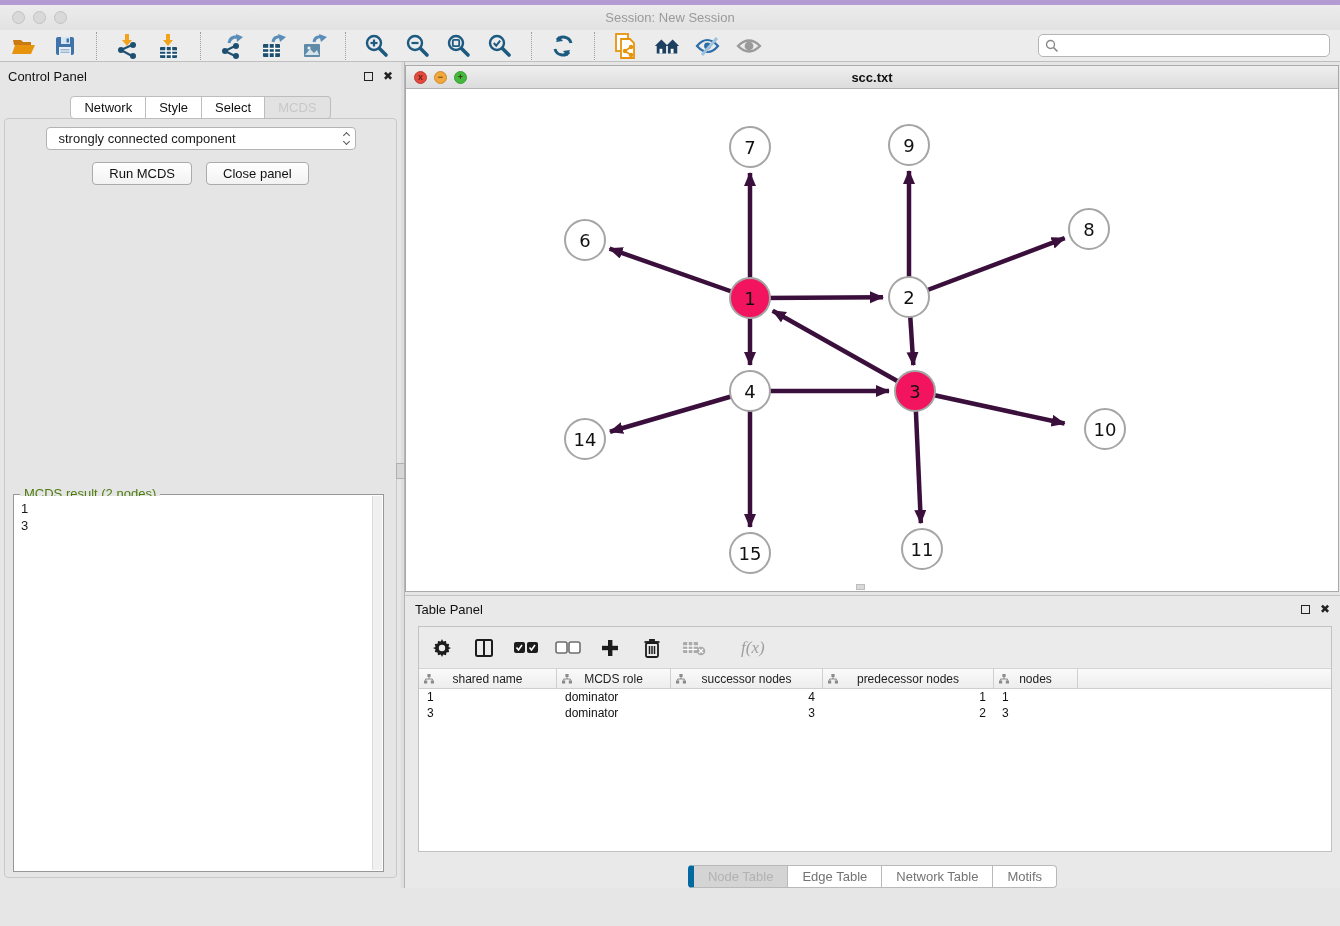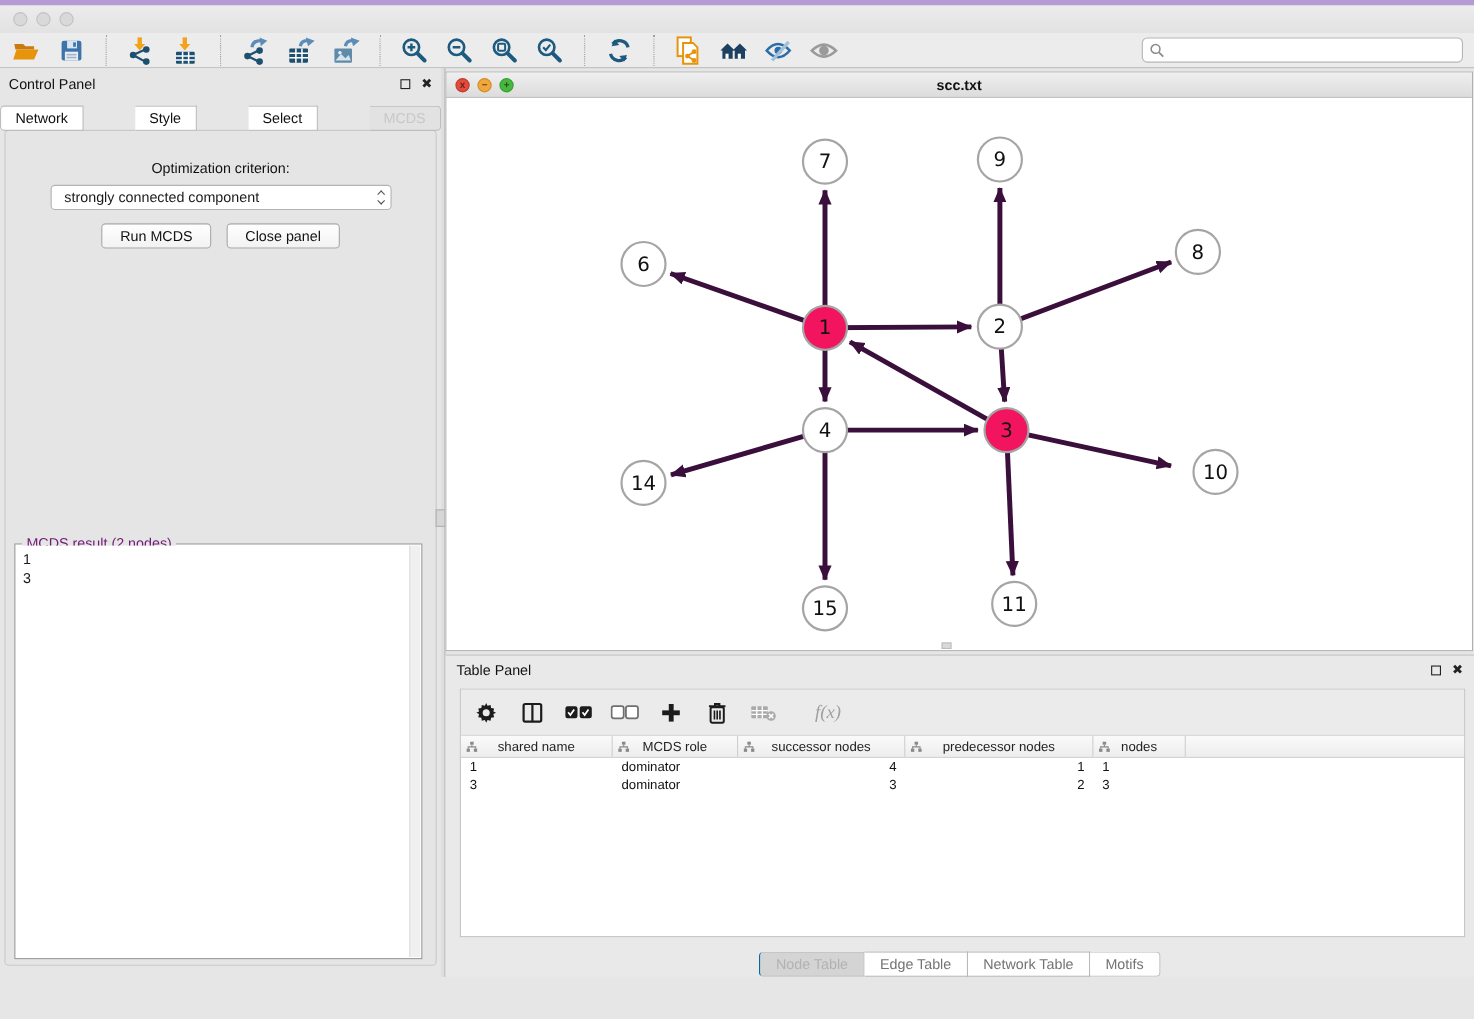--- a/index.html
+++ b/index.html
@@ -24,41 +24,41 @@
   .search-wrap { margin-left:auto; width:292px; height:23px; background:#fff; border:1px solid #b5b5b5;
     border-radius:5px; display:flex; align-items:center; padding:0 6px; gap:4px; }
   .search-wrap input { border:none; outline:none; flex:1; font-size:12px; background:transparent; }
   
   .control-panel { position:absolute; left:0; top:62px; width:401px; height:826px; background:#e6e6e6; }
   .panel-head { height:28px; display:flex; align-items:center; padding:0 8px; }
   .panel-title { font-size:13px; color:#111; }
   .panel-head .spacer { flex:1; }
   .wicon { font-size:12px; color:#222; margin-left:10px; cursor:default; line-height:1; }
   .float-box { width:9px; height:9px; border:1.5px solid #222; display:inline-block; margin-left:10px; }
-  .cp-tabs { position:absolute; left:0; top:34px; width:100%; display:flex; justify-content:space-between; z-index:2; }
+  .cp-tabs { position:absolute; left:0; top:34px; width:100%; display:flex; justify-content:center; z-index:2; }
   .cp-tab { padding:3px 13px; background:#fff; border:1px solid #bdbdbd; border-left:none; font-size:13px; color:#111; cursor:pointer; }
   .cp-tab:first-child { border-left:1px solid #bdbdbd; border-radius:4px 0 0 4px; }
   .cp-tab:last-child { border-radius:0 4px 4px 0; }
   .cp-tab.selected { background:#e2e2e2; color:#c8c8c8; }
   .cp-content { position:absolute; left:4px; top:56px; width:393px; height:760px;
     background:#e5e5e5; border:1px solid #c9c9c9; border-radius:4px; }
   .opt-label { text-align:center; margin-top:26px; font-size:13px; color:#111; }
   .criterion { margin:8px auto 0; width:310px; height:23px; background:#fff; border:1px solid #b3b3b3;
     border-radius:4px; display:flex; align-items:center; padding:0 6px 0 12px; font-size:13px; }
   .criterion .lbl { flex:1; }
   .updown { display:flex; flex-direction:column; gap:1px; align-items:center; }
   .updown i { border:solid #555; border-width:0 1.5px 1.5px 0; padding:2px; display:block; }
   .updown .up { transform:rotate(-135deg); }
   .updown .dn { transform:rotate(45deg); }
   .cp-buttons { display:flex; justify-content:center; gap:14px; margin-top:12px; }
   .btn { background:linear-gradient(#ffffff,#f2f2f2); border:1px solid #ababab; border-radius:4px;
     padding:3px 16px; font-size:13px; color:#111; cursor:pointer; }
   .mcds-result { position:absolute; left:8px; top:375px; width:371px; height:378px;
     border:1px solid #979797; background:#fff; }
-  .mcds-legend { position:absolute; top:-9px; left:6px; background:#e5e5e5; padding:0 4px; font-size:13px; color:#701a75; }
+  .mcds-legend { position:absolute; top:-9px; left:6px; background:#e5e5e5; padding:0 4px; font-size:13px; color:#4d7c0f; }
   .mcds-text { position:absolute; inset:1px 11px 1px 1px; background:#fff; font-size:13px; line-height:17px;
     padding:4px 6px; white-space:pre; overflow:hidden; }
   .mcds-scroll { position:absolute; top:1px; right:1px; bottom:1px; width:10px; background:#f0f0f0; border-left:1px solid #dcdcdc; }
   .v-divider { position:absolute; left:401px; top:62px; width:4px; height:826px; background:#dedede; border-right:1px solid #b5b5b5; }
   .v-handle { position:absolute; left:396px; top:463px; width:9px; height:16px; background:#d6d6d6; border:1px solid #b0b0b0; }
   
   .net-window { position:absolute; left:405px; top:65px; width:934px; height:527px;
     border:1px solid #a9a9a9; background:#fff; }
   .net-titlebar { height:23px; background:linear-gradient(#efefef,#dcdcdc); border-bottom:1px solid #b4b4b4;
     display:flex; align-items:center; position:relative; }
@@ -85,21 +85,21 @@
   .tp-toolbar .tbi { width:26px; height:26px; }
   .fx { font-family:"Liberation Serif", serif; font-style:italic; font-size:17px; color:#a0a0a0;margin-left:18px; }
   .tbl-header { display:flex; height:20px; background:linear-gradient(#fafafa,#ededed); border-bottom:1px solid #cfcfcf; }
   .th-cell { position:relative; border-right:1px solid #cfcfcf; display:flex; align-items:center; justify-content:center;
     font-size:12px; color:#222; cursor:pointer; }
   .th-cell svg { position:absolute; left:5px; }
   .tbl-row { display:flex; height:16px; font-size:12px; color:#111; cursor:default; }
   .td-cell { padding:0 8px; overflow:hidden; white-space:nowrap; line-height:16px; }
   .tp-tabs { position:absolute; left:0; right:0; top:269px; display:flex; justify-content:center; }
   .tp-tab { padding:3px 14px; background:#fff; border:1px solid #b9b9b9; border-left:none; font-size:13px; color:#737373; cursor:pointer; }
-  .tp-tab:first-child { border-left:1px solid #0369a1; border-radius:4px 0 0 4px; }
+  .tp-tab:first-child { border-left:6px solid #0369a1; border-radius:4px 0 0 4px; }
   .tp-tab:last-child { border-radius:0 4px 4px 0; }
   .tp-tab.selected { background:#d4d4d4; color:#b2b2b2; }
   
   .statusbar { position:absolute; left:0; top:890px; width:1340px; height:36px; background:#ececec;
     border-top:1px solid #c6c6c6; display:flex; align-items:center; padding:0 10px; }
   .status-left-btn { width:30px; height:24px; background:#fff; border:1px solid #b3b3b3; border-radius:3px;
     display:flex; align-items:center; justify-content:center; cursor:pointer; }
   .memory-btn { margin-left:auto; height:24px; background:#fff; border:1px solid #b3b3b3; border-radius:3px;
     display:flex; align-items:center; gap:6px; padding:0 12px; font-size:12px; cursor:pointer; }
   .memory-dot { width:11px; height:11px; border-radius:50%; background:#1f9e3c; }
@@ -109,20 +109,21 @@
 
 <div id="app">
 
   <div class="top-strip"></div>
   <div class="titlebar">
     <div class="traffic">
       <span></span>
       <span></span>
       <span></span>
     </div>
+    <div class="app-title">Session: New Session</div>
   </div>
 
   <div class="toolbar">
     <span class="tbi">
       <svg width="26" height="24" viewBox="0 0 26 24">
           <path d="M2 6h8l2 2h8v3H3z" fill="#c97a10"></path>
           <path d="M4 11h20l-4 9H1z" fill="#e8930c"></path>
         </svg>
     </span>
     <span class="tbi">
@@ -292,21 +293,20 @@
       <span class="float-box"></span>
       <span class="wicon">✖</span>
     </div>
     <div class="cp-tabs" id="cpTabs">
         <span class="cp-tab">Network</span>
         <span class="cp-tab">Style</span>
         <span class="cp-tab">Select</span>
         <span class="cp-tab selected">MCDS</span>
       </div>
     <div class="cp-content">
-      <div class="opt-label">Optimization criterion:</div>
       <div class="criterion">
         <span class="lbl">strongly connected component</span>
         <span class="updown">
             <i class="up"></i>
             <i class="dn"></i>
           </span>
       </div>
       <div class="cp-buttons">
         <button class="btn">Run MCDS</button>
         <button class="btn">Close panel</button>

